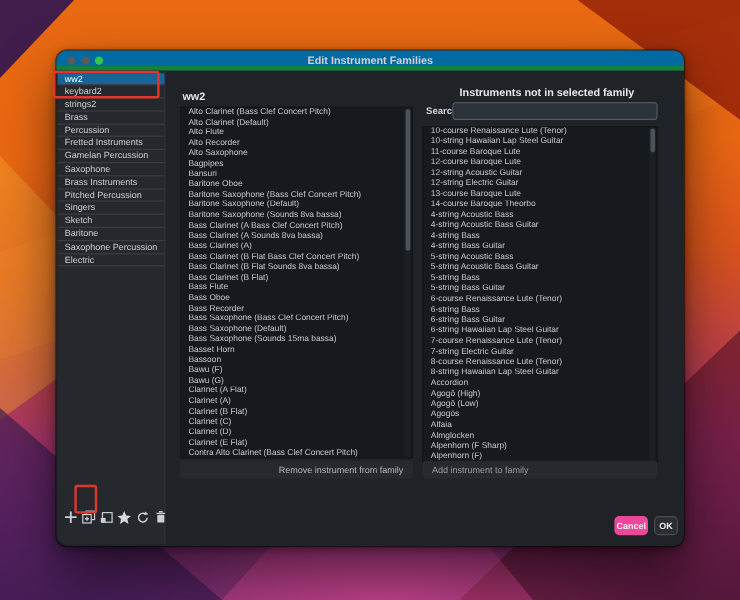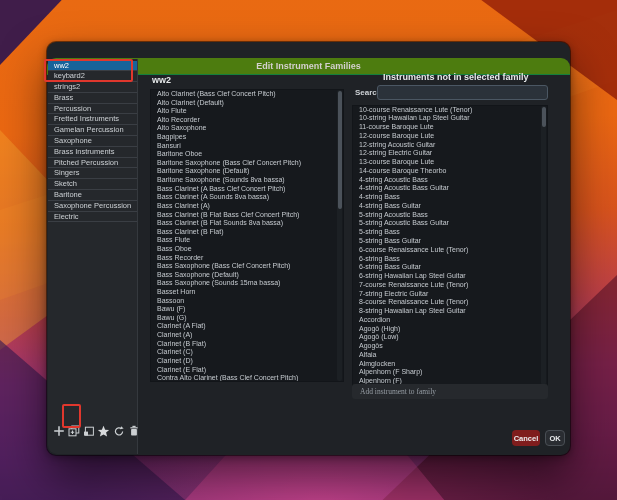--- a/index.html
+++ b/index.html
@@ -19,22 +19,22 @@
   .f3 { background:rgba(248,170,50,.40); clip-path:polygon(0 26%, 20% 52%, 0 70%); }
   .f4 { background:rgba(58,26,82,.65); clip-path:polygon(0 68%, 30% 100%, 0 100%); }
   .f5 { background:rgba(88,18,40,.60); clip-path:polygon(100% 55%, 100% 100%, 62% 100%); }
   .f6 { background:rgba(232,74,152,.40); clip-path:polygon(30% 100%, 72% 100%, 52% 70%); }
   .f7 { background:rgba(255,150,40,.15); clip-path:polygon(0 42%, 100% 2%, 100% 16%, 0 60%); }
 
   
   .window { position:absolute; left:47px; top:42px; width:523px; height:413px;
     background:#1f2226; border-radius:9px;
     box-shadow:0 22px 45px rgba(0,0,0,.55), 0 2px 8px rgba(0,0,0,.4), 0 0 0 1px rgba(0,0,0,.45); }
-  .titlebar { position:absolute; left:0; top:16px; width:100%; height:17px; background:#4d7c0f;
-    border-radius:9px 9px 0 0; border-bottom:1px solid #15803d; }
+  .titlebar { position:absolute; left:0; top:0; width:100%; height:17px; background:#0369a1;
+    border-radius:9px 9px 0 0; border-bottom:4px solid #15803d; }
   .title { text-align:center; line-height:16px; font-size:9px; font-weight:bold; color:#d4d0cf; }
   .traffic { position:absolute; left:9px; top:5px; display:flex; gap:4.5px; }
   .tl { width:7px; height:7px; border-radius:50%; display:inline-block; }
   .tl.grey1 { background:#5b5b5b; } .tl.grey2 { background:#5b5b5b; } .tl.green { background:#33c748; }
 
   
   .sidebar { position:absolute; left:1px; top:17px; width:90px; height:395px;
     background:#25282c; border-right:1px solid #35393e; border-radius:0 0 0 9px; }
   .sidebar-list { position:absolute; left:0; top:1.5px; right:0; }
   .sidebar-list .row { height:10.8px; line-height:9.8px; font-size:7.5px; padding-left:6px;
@@ -66,25 +66,25 @@
 
   .search-label { position:absolute; left:308px; top:43px; height:15px; line-height:15px;
     font-size:8px; font-weight:bold; color:#ced2d6; }
   .search-input { position:absolute; left:330px; top:43px; width:171px; height:15px;
     background:#2b323a; border:1px solid #4b5763; border-radius:3px; color:#e2e5e8;
     font-size:7.5px; padding:0 5px; font-family:"Liberation Sans", sans-serif; }
 
   .panel-btn { position:absolute; top:342px; height:15px; background:#26292d; border:none;
     border-radius:3px; font-size:7.5px; font-family:"Liberation Sans", sans-serif; cursor:pointer; }
   .remove-btn { left:103px; width:194px; text-align:right; padding-right:8px; color:#b2b8be; }
-  .add-btn { left:305px; width:196px; text-align:left; padding-left:8px; color:#969da4;font-family:Liberation Serif, serif; }
+  .add-btn { left:305px; width:196px; text-align:left; padding-left:8px; color:#969da4; }
 
   .dlg-btn { position:absolute; top:388px; height:16px; border-radius:4px; font-size:7.5px;
     font-weight:bold; font-family:"Liberation Sans", sans-serif; cursor:pointer; }
-  .cancel { left:465px; width:28px; background:#7f1d1d; border:none; color:#eceef0; }
+  .cancel { left:465px; width:28px; background:#ec4899; border:none; color:#eceef0; }
   .ok { left:498px; width:20px; background:#2a2d32; border:1px solid #494e54; color:#e8eaec; }
 
   
   .anno { position:absolute; border:2px solid #e0372d; border-radius:2px; z-index:50; }
   .anno1 { left:44px; top:59px; width:89px; height:23px; }
   .anno2 { left:62px; top:404px; width:19px; height:24px; }
 </style>
 </head>
 <body>
 
@@ -203,20 +203,21 @@
         <div class="row">Clarinet (A)</div>
         <div class="row">Clarinet (B Flat)</div>
         <div class="row">Clarinet (C)</div>
         <div class="row">Clarinet (D)</div>
         <div class="row">Clarinet (E Flat)</div>
         <div class="row">Contra Alto Clarinet (Bass Clef Concert Pitch)</div>
       </div>
     <div class="scrollbar mid-sb">
       <div class="thumb"></div>
     </div>
+    <button class="panel-btn remove-btn">Remove instrument from family</button>
 
     <div class="right-header">Instruments not in selected family</div>
     <div class="search-label">Search:</div>
     <input class="search-input" type="text" value="" style="">
     <div class="listbox avail-list">
         <div class="row">10-course Renaissance Lute (Tenor)</div>
         <div class="row">10-string Hawaiian Lap Steel Guitar</div>
         <div class="row">11-course Baroque Lute</div>
         <div class="row">12-course Baroque Lute</div>
         <div class="row">12-string Acoustic Guitar</div>

